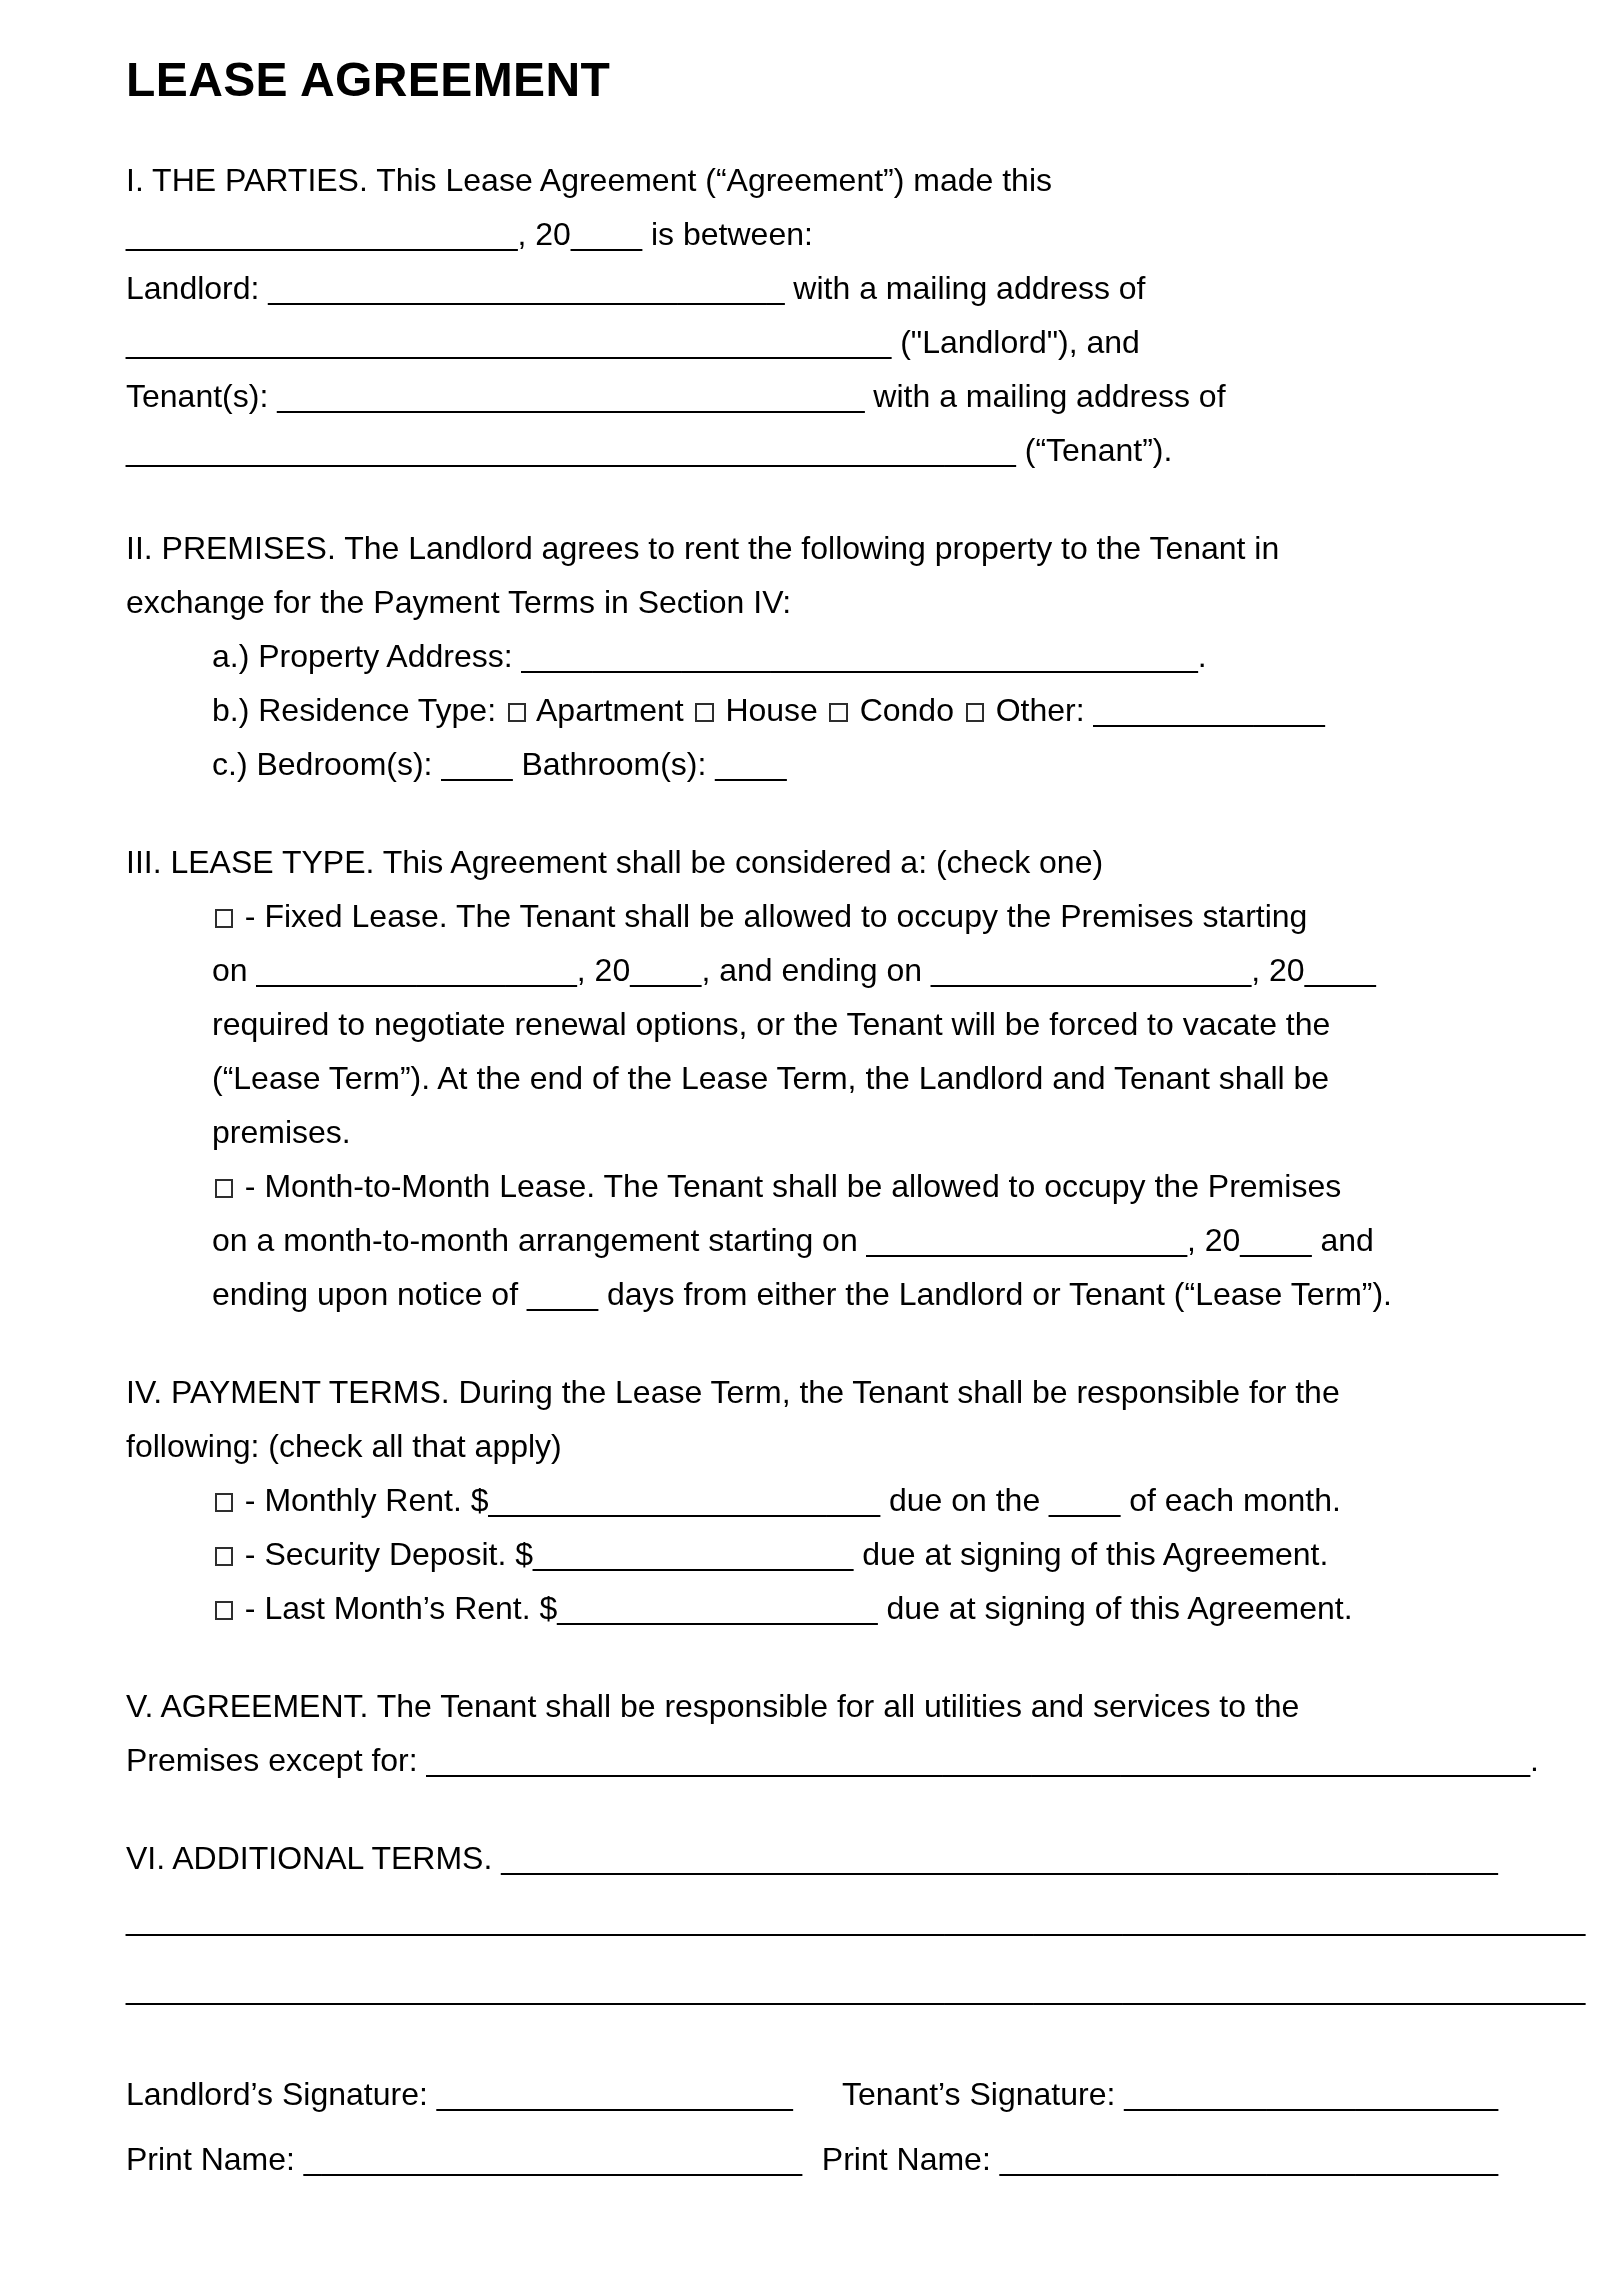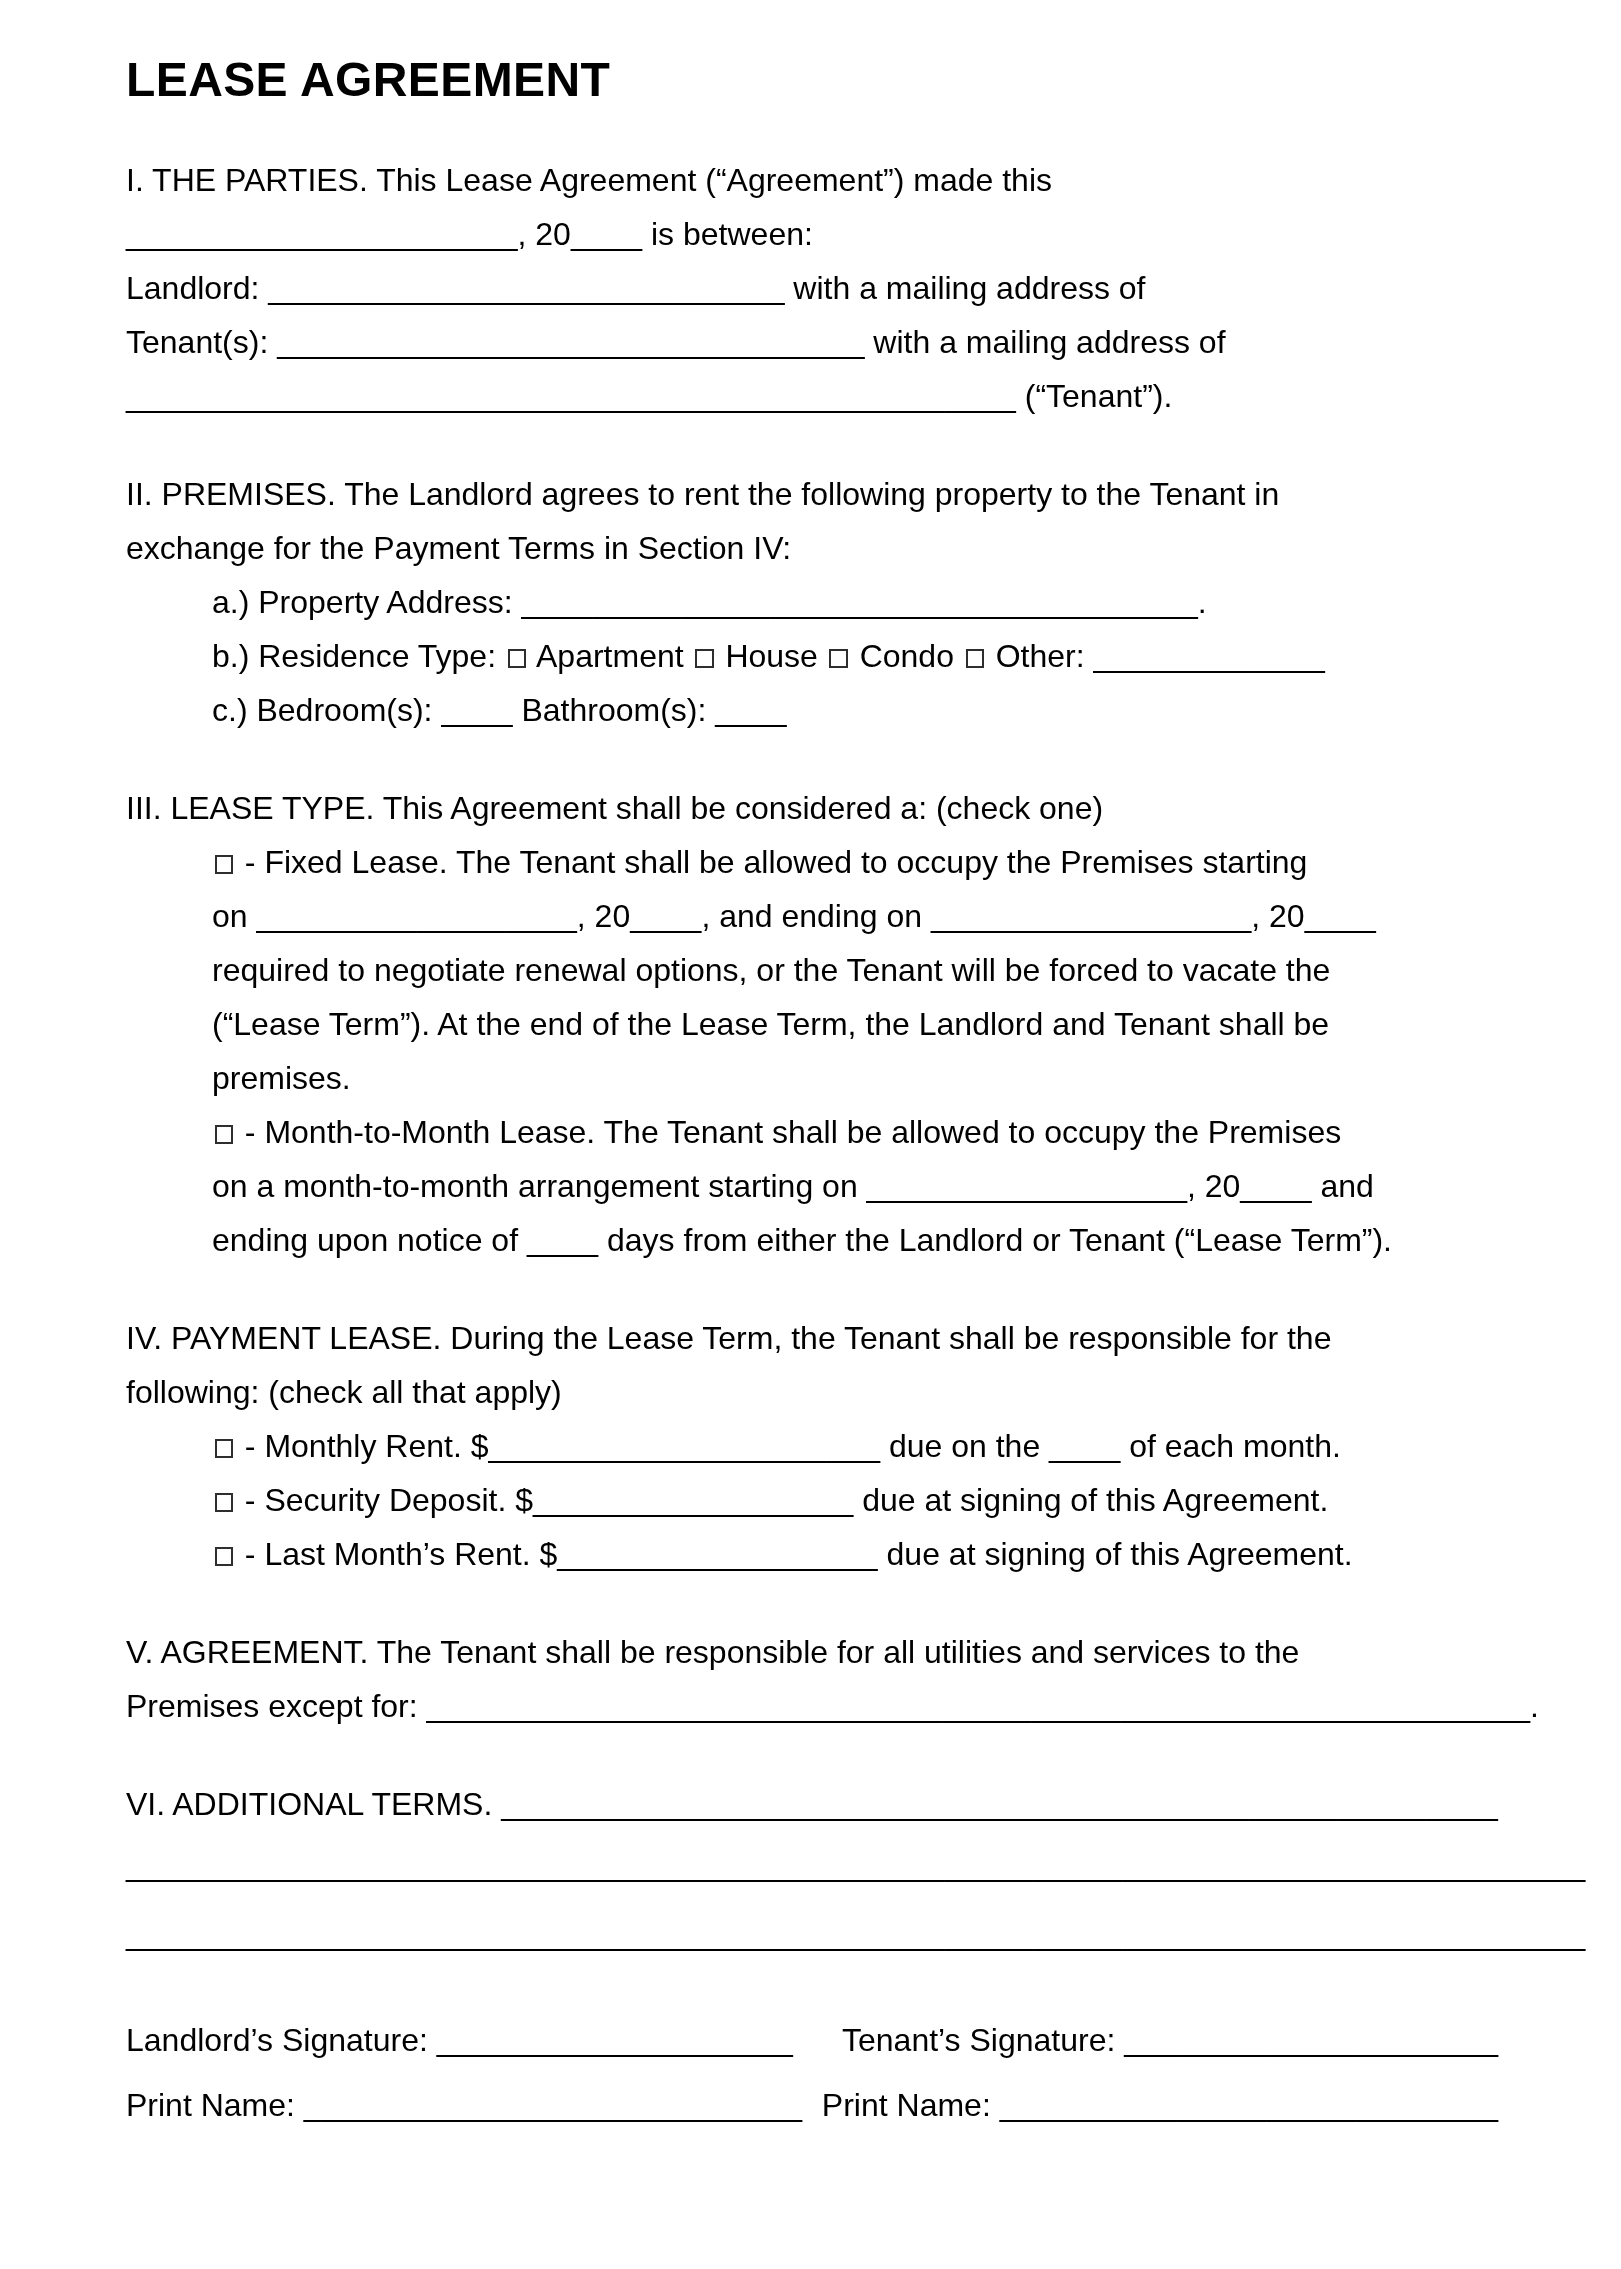--- a/index.html
+++ b/index.html
@@ -35,20 +35,21 @@
 <body>
 
 <div class="page">
 
   <h1 class="title">LEASE AGREEMENT</h1>
 
   <div class="section">
     <div class="line"><span class="b">I. THE PARTIES.</span><span> This Lease Agreement (“Agreement”) made this</span></div>
     <div class="line"><span>______________________, 20____ is between:</span></div>
     <div class="line"><span class="b">Landlord:</span><span> _____________________________ with a mailing address of</span></div>
+    <div class="line"><span>___________________________________________ ("Landlord"), and</span></div>
     <div class="line"><span class="b">Tenant(s):</span><span> _________________________________ with a mailing address of</span></div>
     <div class="line"><span>__________________________________________________ (“Tenant”).</span></div>
   </div>
 
   <div class="section">
     <div class="line"><span class="b">II. PREMISES.</span><span> The Landlord agrees to rent the following property to the Tenant in</span></div>
     <div class="line"><span>exchange for the Payment Terms in Section IV:</span></div>
     <div class="line indent"><span>a.) Property Address: ______________________________________.</span></div>
     <div class="line indent"><span>b.) Residence Type: </span><span class="checkbox"></span><span> Apartment </span><span class="checkbox"></span><span> House </span><span class="checkbox"></span><span> Condo </span><span class="checkbox"></span><span> Other: _____________</span></div>
     <div class="line indent"><span>c.) Bedroom(s): ____ Bathroom(s): ____</span></div>
@@ -60,21 +61,21 @@
     <div class="line indent"><span>on __________________, 20____, and ending on __________________, 20____</span></div>
     <div class="line indent"><span>required to negotiate renewal options, or the Tenant will be forced to vacate the</span></div>
     <div class="line indent"><span>(“Lease Term”). At the end of the Lease Term, the Landlord and Tenant shall be</span></div>
     <div class="line indent"><span>premises.</span></div>
     <div class="line indent"><span class="checkbox"></span><span> - </span><span class="b">Month-to-Month Lease.</span><span> The Tenant shall be allowed to occupy the Premises</span></div>
     <div class="line indent"><span>on a month-to-month arrangement starting on __________________, 20____ and</span></div>
     <div class="line indent"><span>ending upon notice of ____ days from either the Landlord or Tenant (“Lease Term”).</span></div>
   </div>
 
   <div class="section">
-    <div class="line"><span class="b">IV. PAYMENT LEASE.</span><span> During the Lease Term, the Tenant shall be responsible for the</span></div>
+    <div class="line"><span class="b">IV. PAYMENT TERMS.</span><span> During the Lease Term, the Tenant shall be responsible for the</span></div>
     <div class="line"><span>following: (check all that apply)</span></div>
     <div class="line indent"><span class="checkbox"></span><span> - </span><span class="b">Monthly Rent</span><span>. $______________________ due on the ____ of each month.</span></div>
     <div class="line indent"><span class="checkbox"></span><span> - </span><span class="b">Security Deposit</span><span>. $__________________ due at signing of this Agreement.</span></div>
     <div class="line indent"><span class="checkbox"></span><span> - </span><span class="b">Last Month’s Rent.</span><span> $__________________ due at signing of this Agreement.</span></div>
   </div>
 
   <div class="section">
     <div class="line"><span class="b">V. AGREEMENT.</span><span> The Tenant shall be responsible for all utilities and services to the</span></div>
     <div class="line"><span>Premises except for: ______________________________________________________________.</span></div>
   </div>

